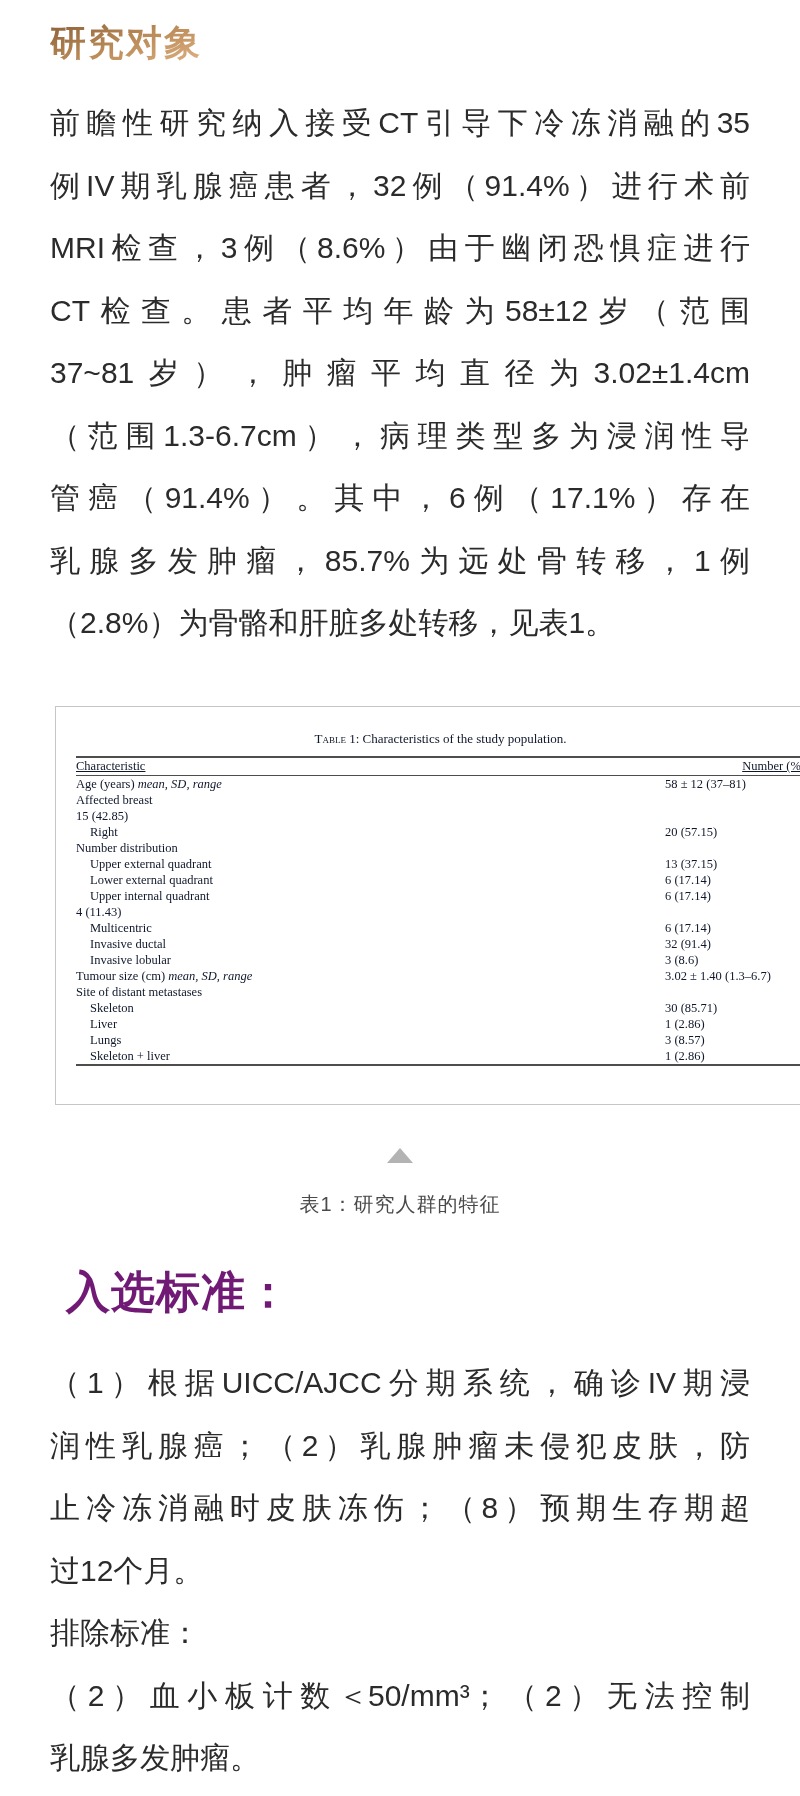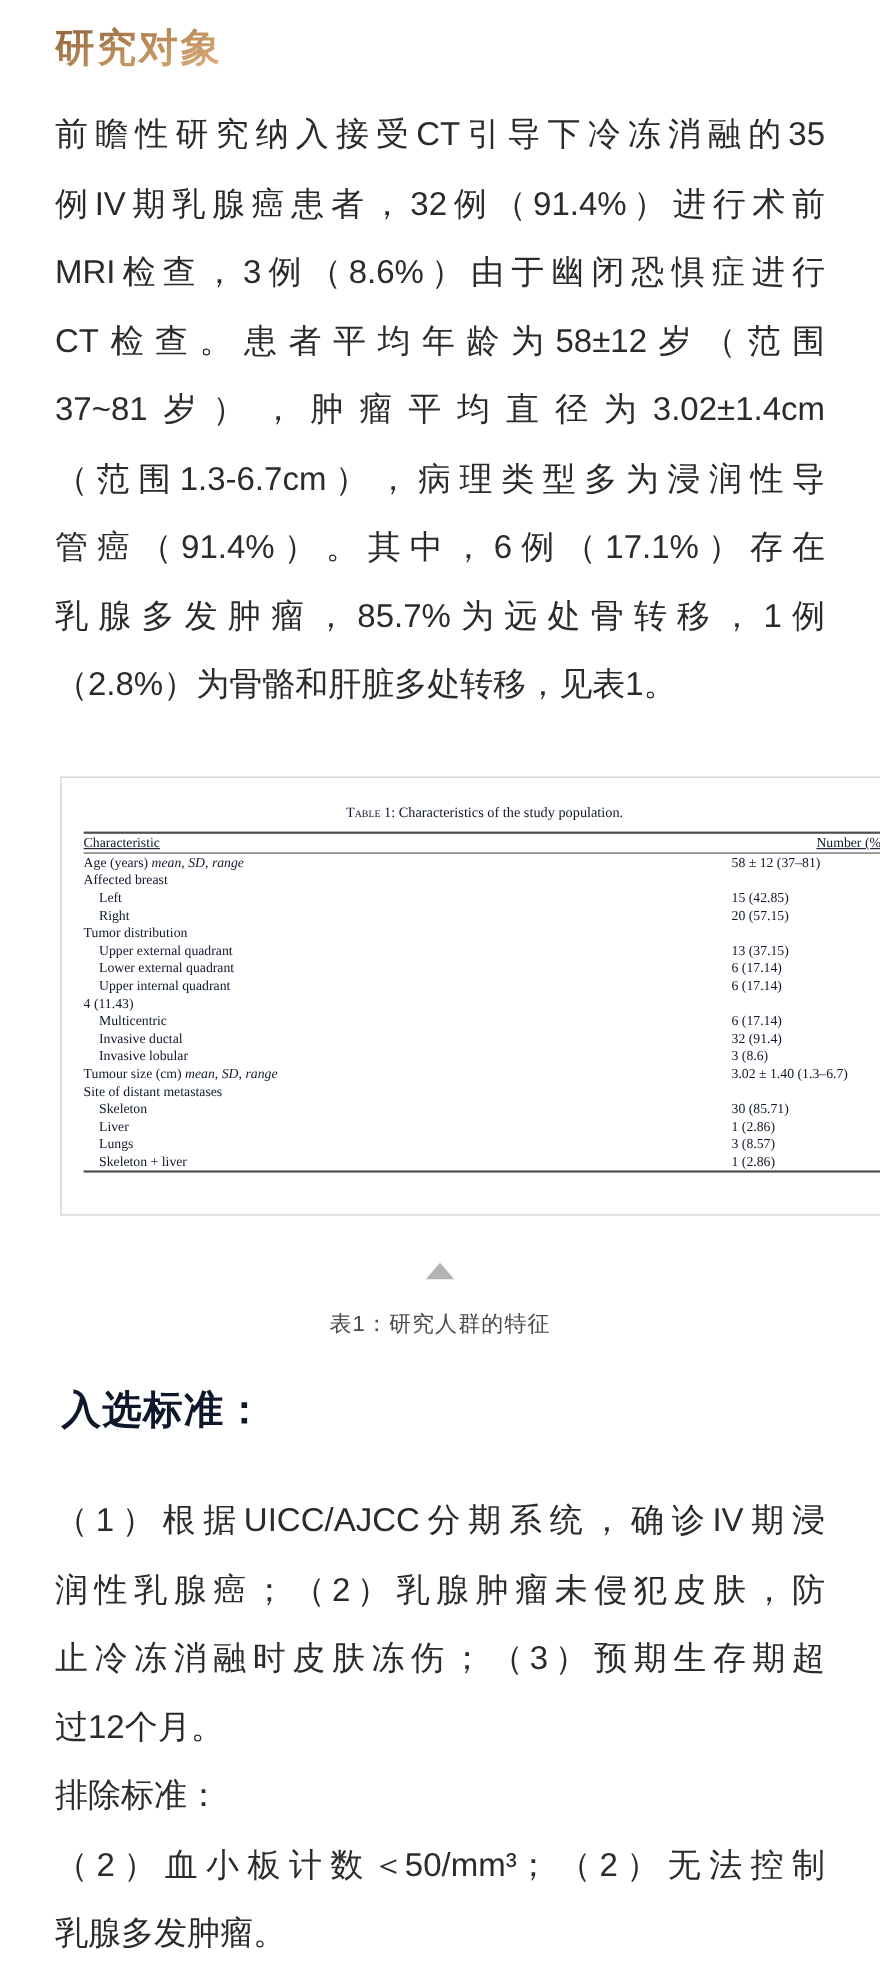--- a/index.html
+++ b/index.html
@@ -60,23 +60,23 @@
     border-left:13px solid transparent; border-right:13px solid transparent;
     border-bottom:15px solid #b3b3b3;
   }
   .caption {
     position:absolute; left:0; top:1190px; width:800px; text-align:center;
     font-size:20px; line-height:28px; letter-spacing:1px; color:#4a4a4a;
   }
 
   
   .h2 {
-    position:absolute; left:50px; top:1252px; margin:6px;
-    font-size:36px; line-height:48px; font-weight:700; letter-spacing:1px;
-    color:#0f172a;
+    position:absolute; left:50px; top:1252px; margin:16px;
+    font-size:44px; line-height:48px; font-weight:700; letter-spacing:1px;
+    color:#701a75;
   }
 </style>
 </head>
 <body>
 
 <div class="page">
 
   <h1 class="h1">研究对象</h1>
 
   <div class="para para1">
@@ -102,29 +102,28 @@
     <div class="trows">
         <div class="trow">
           <span class="tlabel">Age (years) <i>mean, SD, range</i></span>
           <span class="tvalue">58 ± 12 (37–81)</span>
         </div>
         <div class="trow">
           <span class="tlabel">Affected breast</span>
           <span class="tvalue"></span>
         </div>
         <div class="trow indent">
-          <span class="tlabel">Left</span>
           <span class="tvalue">15 (42.85)</span>
         </div>
         <div class="trow indent">
           <span class="tlabel">Right</span>
           <span class="tvalue">20 (57.15)</span>
         </div>
         <div class="trow">
-          <span class="tlabel">Tumor distribution</span>
+          <span class="tlabel">Number distribution</span>
           <span class="tvalue"></span>
         </div>
         <div class="trow indent">
           <span class="tlabel">Upper external quadrant</span>
           <span class="tvalue">13 (37.15)</span>
         </div>
         <div class="trow indent">
           <span class="tlabel">Lower external quadrant</span>
           <span class="tvalue">6 (17.14)</span>
         </div>
@@ -176,20 +175,20 @@
 
   <div class="triangle"></div>
 
   <div class="caption">表1：研究人群的特征</div>
 
   <h2 class="h2">入选标准：</h2>
 
   <div class="para para2">
       <div class="para-line stretch">（1）根据UICC/AJCC分期系统，确诊IV期浸</div>
       <div class="para-line stretch">润性乳腺癌；（2）乳腺肿瘤未侵犯皮肤，防</div>
-      <div class="para-line stretch">止冷冻消融时皮肤冻伤；（3）预期生存期超</div>
+      <div class="para-line stretch">止冷冻消融时皮肤冻伤；（8）预期生存期超</div>
       <div class="para-line">过12个月。</div>
       <div class="para-line">排除标准：</div>
       <div class="para-line stretch">（2）血小板计数＜50/mm³；（2）无法控制</div>
       <div class="para-line">乳腺多发肿瘤。</div>
     </div>
 
 </div>
 
 </body></html>

